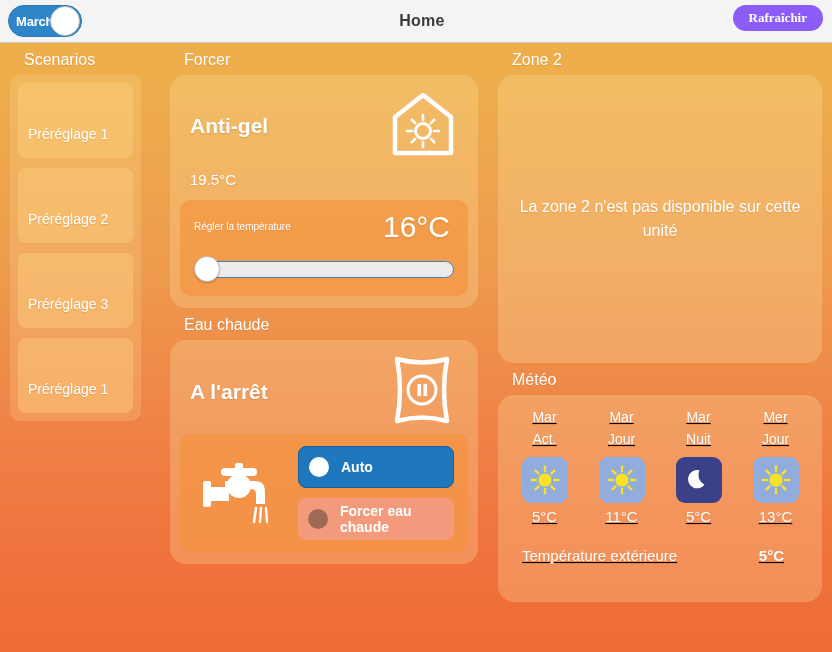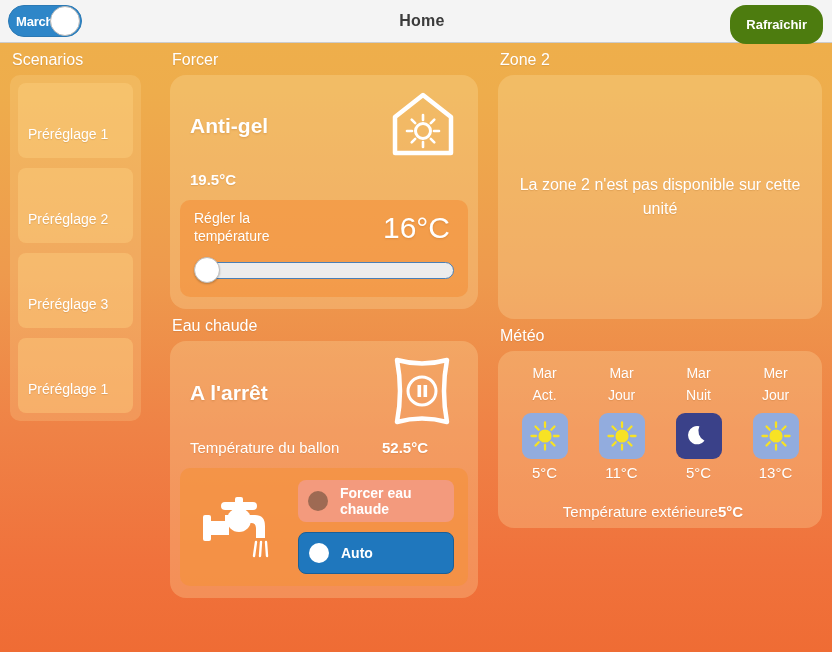--- a/index.html
+++ b/index.html
@@ -69,51 +69,52 @@
     width: 30px;
     height: 30px;
     border-radius: 50%;
     background: #ffffff;
     border: 1px solid #b9b9b9;
   }
   .refresh-btn {
     position: absolute;
     right: 9px;
     top: 5px;
-    height: 39px;
+    height: 26px;
     padding: 0 16px;
     border-radius: 16px;
-    background: #4d7c0f;
+    background: #8b5cf6;
     color: #ffffff;
     font-size: 13px;
     font-weight: bold;
     display: flex;
     align-items: center;
     justify-content: center;
     cursor: pointer;
     border: none;
-    font-family: Liberation Sans, sans-serif;
+    font-family: Liberation Serif, serif;
   }
 
   
   .content {
     display: flex;
     height: 609px;
     padding: 0;
   }
 
   .col-sidebar { width: 160px; flex: 0 0 160px; }
   .col-mid     { width: 328px; flex: 0 0 328px; }
   .col-right   { width: 344px; flex: 0 0 344px; }
 
   .section-title {
     color: #ffffff;
     font-size: 16px;
     padding: 8px 0 6px 12px;
     text-shadow: 0 1px 1px rgba(140,80,20,0.18);
+    margin-left: 12px;
   }
 
   
   .scenario-panel {
     margin: 0 19px 0 10px;
     border-radius: 10px;
     background: rgba(255, 225, 160, 0.22);
     padding: 8px;
     display: flex;
     flex-direction: column;
@@ -163,42 +164,42 @@
     padding: 4px 22px 12px 20px;
   }
   .metric-label {
     color: #ffffff;
     font-size: 15px;
     text-shadow: 0 1px 1px rgba(150,85,20,0.2);
   }
   .metric-value {
     color: #ffffff;
     font-size: 15px;
-    font-weight: bold;
+    font-weight: normal;
     text-shadow: 0 1px 1px rgba(150,85,20,0.2);
     min-width: 74px;
     text-align: left;
   }
 
   
   .subpanel {
     margin: 0 10px 12px 10px;
     border-radius: 10px;
     background: rgba(244, 146, 58, 0.62);
     padding: 10px 14px 14px 14px;
   }
 
   .setpoint-row {
     display: flex;
     align-items: center;
     justify-content: space-between;
   }
   .setpoint-label {
     color: #ffffff;
-    font-size: 14px;
+    font-size: 10px;
     line-height: 1.25;
     max-width: 120px;
     text-shadow: 0 1px 1px rgba(150,85,20,0.2);
   }
   .setpoint-value {
     color: #ffffff;
     font-size: 30px;
     text-shadow: 0 1px 2px rgba(150,85,20,0.25);
     padding-right: 4px;
   }
@@ -259,36 +260,36 @@
     font-size: 14px;
     font-weight: bold;
   }
   .mode-auto   { background: #1f77bd; border: 1px solid #1a5f97; }
   .mode-auto .dot { background: #ffffff; }
   .mode-force  { background: #f39a7d; }
   .mode-force .dot { background: #9e6a53; }
 
   
   .zone2-card {
-    height: 244px;
+    height: 288px;
     display: flex;
     align-items: center;
     justify-content: center;
     text-align: center;
     padding: 0 19px;
   }
   .zone2-msg {
     color: #ffffff;
     font-size: 16px;
     line-height: 1.5;
     text-shadow: 0 1px 1px rgba(150,85,20,0.2);
   }
 
   
-  .weather-card { padding: 12px 8px 2px 8px; }
+  .weather-card { padding: 12px 8px 32px 8px; text-decoration: underline; }
   .forecast-row {
     display: flex;
     justify-content: space-around;
     align-items: flex-start;
   }
   .forecast-col {
     display: flex;
     flex-direction: column;
     align-items: center;
     width: 76px;
@@ -308,21 +309,21 @@
   .fc-icon.day   { background: #92acde; }
   .fc-icon.night { background: #3a4189; }
   .fc-temp {
     color: #ffffff;
     font-size: 15px;
     text-shadow: 0 1px 1px rgba(150,85,20,0.2);
   }
   .outdoor-row {
     display: flex;
     align-items: center;
-    justify-content: center;
+    justify-content: space-between;
     padding: 22px 30px 6px 16px;
   }
   .outdoor-label { color:#ffffff; font-size:15px; text-shadow: 0 1px 1px rgba(150,85,20,0.2); }
   .outdoor-value { color:#ffffff; font-size:15px; font-weight:bold; text-shadow: 0 1px 1px rgba(150,85,20,0.2); }
 </style>
 </head>
 <body>
 
 <div class="topbar">
   <div class="power-toggle">
@@ -392,49 +393,45 @@
         <div>
           <svg width="68" height="72" viewBox="0 0 68 72" fill="none">
             <path d="M9 5 Q34 12 59 5 Q53 36 59 67 Q34 60 9 67 Q15 36 9 5 Z" stroke="#ffffff" stroke-width="4.5" stroke-linejoin="round" fill="none"></path>
             <circle cx="34" cy="36" r="14" stroke="#ffffff" stroke-width="3" fill="none"></circle>
             <rect x="29.5" y="30" width="3.6" height="12" fill="#ffffff"></rect>
             <rect x="35.5" y="30" width="3.6" height="12" fill="#ffffff"></rect>
           </svg>
         </div>
       </div>
 
-      <div class="row-metric">
-        <span class="metric-label">Température du ballon</span>
-        <span class="metric-value">52.5°C</span>
-      </div>
 
       <div class="subpanel water-panel">
         <div class="faucet-icon">
           <svg width="86" height="66" viewBox="0 0 86 66" fill="none">
             <rect x="36" y="3" width="8" height="16" rx="2" fill="#ffffff"></rect>
             <rect x="22" y="8" width="36" height="8" rx="4" fill="#ffffff"></rect>
             <rect x="4" y="21" width="8" height="26" rx="2" fill="#ffffff"></rect>
             <rect x="8" y="27" width="22" height="14" fill="#ffffff"></rect>
             <path d="M26 21 L56 21 Q66 21 66 32 L66 44 L57 44 L57 34 Q57 29 52 29 L26 29 Z" fill="#ffffff"></path>
             <circle cx="40" cy="26" r="12" fill="#ffffff"></circle>
             <g stroke="#ffffff" stroke-width="2.4" stroke-linecap="round">
               <line x1="57" y1="48" x2="55" y2="62"></line>
               <line x1="62" y1="48" x2="61" y2="62"></line>
               <line x1="67" y1="48" x2="68" y2="62"></line>
             </g>
           </svg>
         </div>
         <div class="mode-btns">
+          <div class="mode-btn mode-auto">
+            <span class="dot"></span>
+            <span class="mb-label">Auto</span>
+          </div>
           <div class="mode-btn mode-force">
             <span class="dot"></span>
             <span class="mb-label">Forcer eau chaude</span>
-          </div>
-          <div class="mode-btn mode-auto">
-            <span class="dot"></span>
-            <span class="mb-label">Auto</span>
           </div>
         </div>
       </div>
     </div>
   </div>
 
   <div class="col-right">
 
     <div class="section-title">Zone 2</div>
     <div class="card zone2-card">

